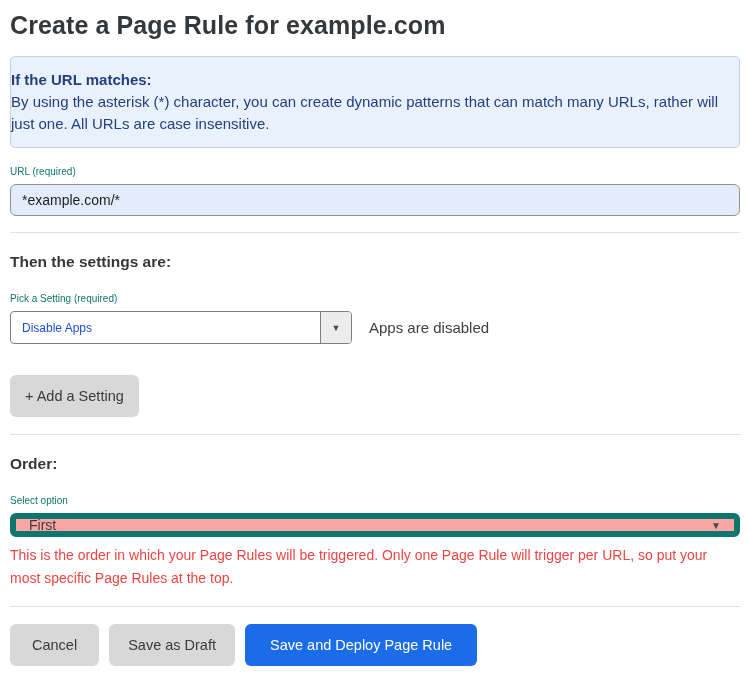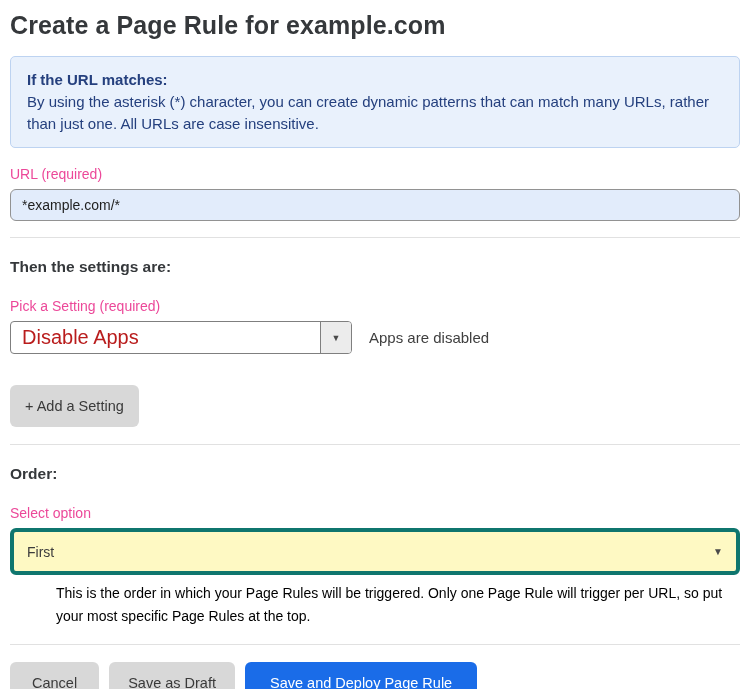--- a/index.html
+++ b/index.html
@@ -18,35 +18,35 @@
     font-weight: 700;
     color: #35383b;
     margin: 2px 0 16px 0;
     letter-spacing: 0.1px;
   }
 
   .info-box {
     background: #e9f1fc;
     border: 1px solid #bdd3f1;
     border-radius: 5px;
-    padding: 12px 16px;
+    padding: 12px 0;
     color: #25407e;
     font-size: 15px;
     line-height: 22px;
   }
   .info-box .info-heading { font-weight: 700; }
   .info-box a {
     color: #2d62cb;
     text-decoration: underline;
     cursor: pointer;
   }
 
   .field-label {
-    font-size: 14px;
-    color: #ec4899;
+    font-size: 10px;
+    color: #0f766e;
     margin-top: 18px;
   }
 
   .url-input {
     display: block;
     width: 100%;
     height: 32px;
     margin-top: 7px;
     background: #e2ecfb;
     border: 1px solid #929292;
@@ -92,22 +92,22 @@
     border: 1px solid #7f7f7f;
     border-radius: 4px;
     overflow: hidden;
     cursor: pointer;
   }
   .combo-value {
     flex: 1;
     display: flex;
     align-items: center;
     padding-left: 11px;
-    font-size: 20px;
-    color: #b91c1c;
+    font-size: 12px;
+    color: #1d4ed8;
   }
   .combo-arrow {
     width: 31px;
     display: flex;
     align-items: center;
     justify-content: center;
     background: #ececec;
     border-left: 1px solid #7f7f7f;
     font-size: 9px;
     color: #4a4a4a;
@@ -138,63 +138,62 @@
     background: #1a6ce8;
     color: #ffffff;
   }
   .add-setting-btn { margin-top: 31px; padding: 0 15px; }
 
   .select-box {
     display: flex;
     align-items: center;
     justify-content: space-between;
     width: 100%;
-    height: 47px;
-    margin-top: 7px;
-    background: #fef9c3;
-    border: 4px solid #0f766e;
+    height: 24px;
+    margin-top: 7px;
+    background: #fca5a5;
+    border: 6px solid #0f766e;
     border-radius: 6px;
     padding: 0 13px;
     font-size: 14px;
     color: #3c3c3c;
     cursor: pointer;
   }
   .select-box .select-arrow {
     font-size: 10px;
     color: #4a4a4a;
   }
 
   .order-helper {
     font-size: 14px;
     line-height: 23px;
-    color: #000000;
+    color: #ef4444;
     margin-top: 7px;
     max-width: 720px;
-    margin-left: 46px;
   }
 
   .actions-row {
     display: flex;
     gap: 10px;
     margin-top: 17px;
   }
   .cancel-btn { padding: 0 22px; }
   .save-draft-btn { padding: 0 19px; }
   .save-deploy-btn { padding: 0 25px; }
 </style>
 </head>
 <body>
 
 <div class="container">
 
   <h1 class="page-title">Create a Page Rule for example.com</h1>
 
   <div class="info-box">
     <div class="info-heading">If the URL matches:</div>
-    <div class="info-body">By using the asterisk (*) character, you can create dynamic patterns that can match many URLs, rather than just one. All URLs are case insensitive.</div>
+    <div class="info-body">By using the asterisk (*) character, you can create dynamic patterns that can match many URLs, rather will just one. All URLs are case insensitive.</div>
   </div>
 
   <div class="field-label">URL (required)</div>
   <input class="url-input" type="text" value="*example.com/*" style="">
 
   <hr class="divider">
 
   <div class="section-heading">Then the settings are:</div>
 
   <div class="field-label" style="margin-top: 22px;">Pick a Setting (required)</div>

